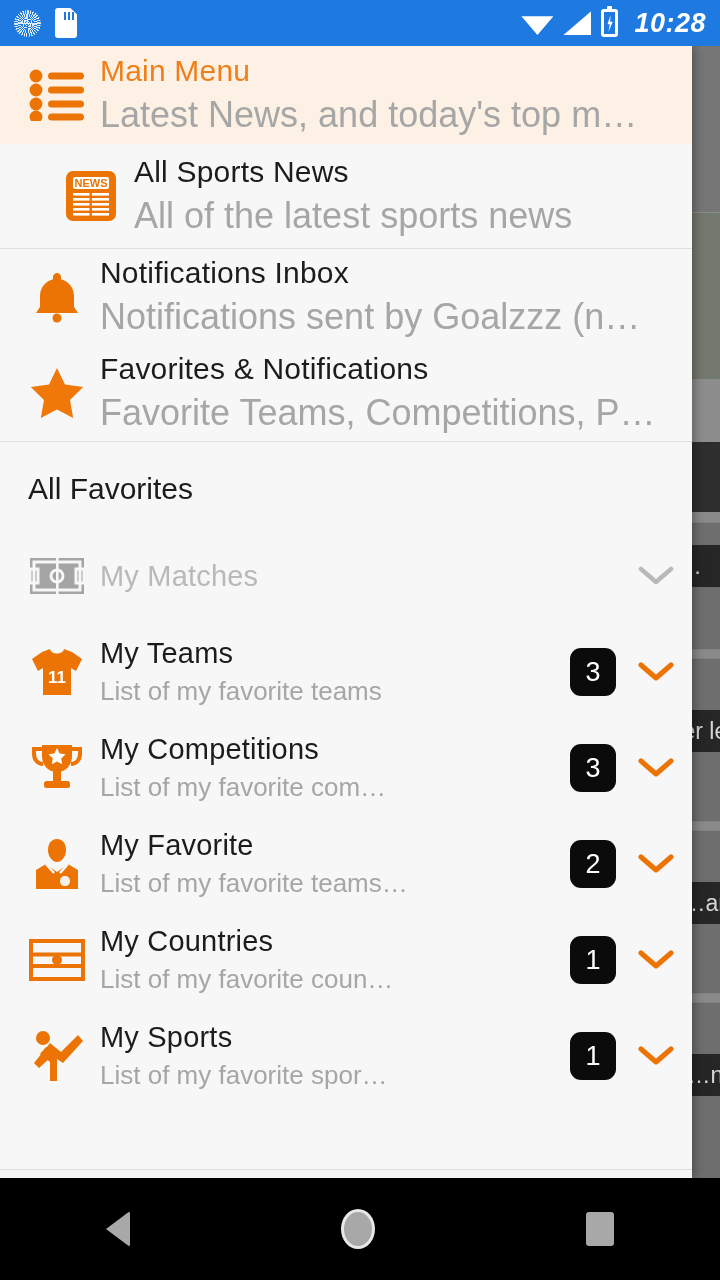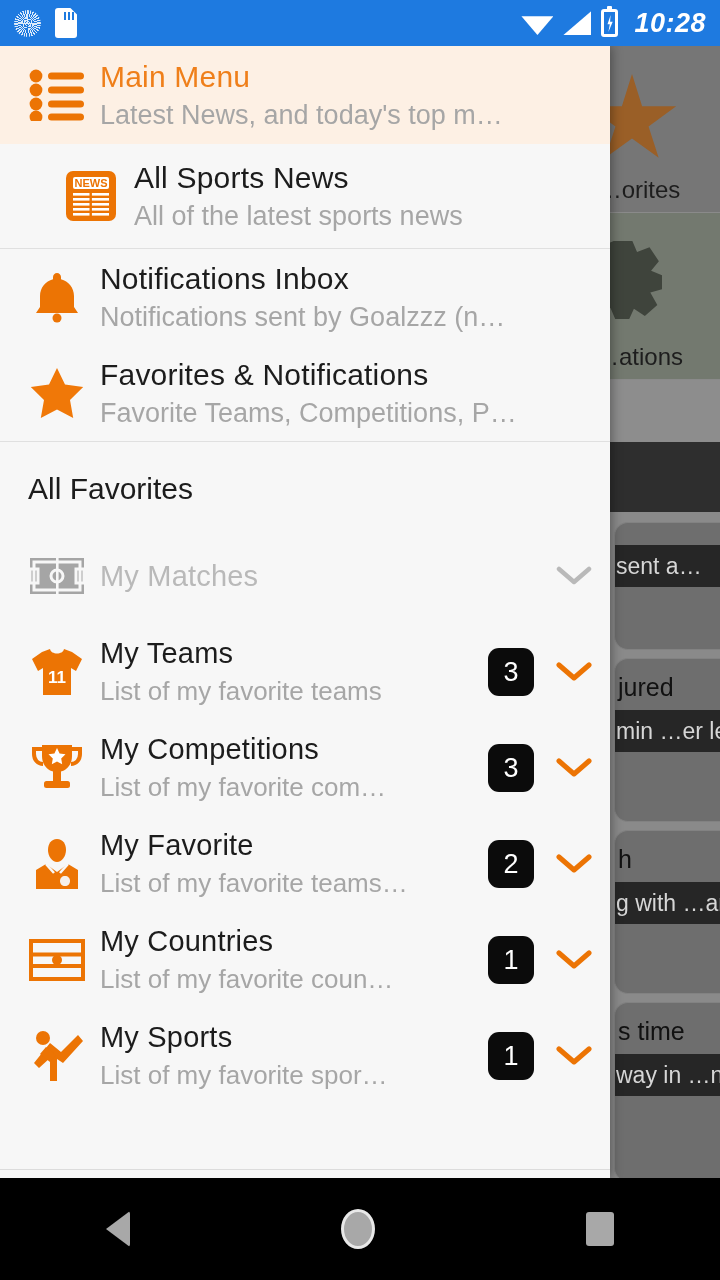--- a/index.html
+++ b/index.html
@@ -128,21 +128,21 @@
     margin-left: -26px; white-space: nowrap;
   }
   #bgc1 { top: 476px; height: 128px; }
   #bgc2 { top: 612px; height: 164px; }
   #bgc3 { top: 784px; height: 164px; }
   #bgc4 { top: 956px; height: 180px; }
 
   
   #drawer {
     position: absolute; top: 46px; left: 0;
-    width: 610px; height: 1132px;
+    width: 692px; height: 1132px;
     background: #f7f7f7;
     z-index: 40;
     display: flex; flex-direction: column;
     box-shadow: 2px 0 10px rgba(0,0,0,.35);
   }
 
   .row {
     display: flex; align-items: center;
     padding: 0 0 0 14px;
     position: relative;
@@ -152,21 +152,21 @@
     display:flex; align-items:center; justify-content:center;
   }
   .row .txt { flex: 1; min-width: 0; padding-right: 6px; }
   .title {
     font-family: "Liberation Sans", sans-serif;
     font-size: 30px; color:#1c1c1c; letter-spacing:.2px;
     white-space: nowrap; overflow: hidden;
   }
   .sub {
     font-family: "Liberation Sans", sans-serif;
-    font-size: 27px; color:#a6a6a6; margin-top: 6px;
+    font-size: 36px; color:#a6a6a6; margin-top: 6px;
     white-space: nowrap; overflow: hidden;
   }
 
   #row-main {
     height: 98px; background:#fdf0e4;
   }
   #row-main .title { color:#ef7f1a; }
 
   #row-news { height: 104px; padding-left: 48px; }
 

